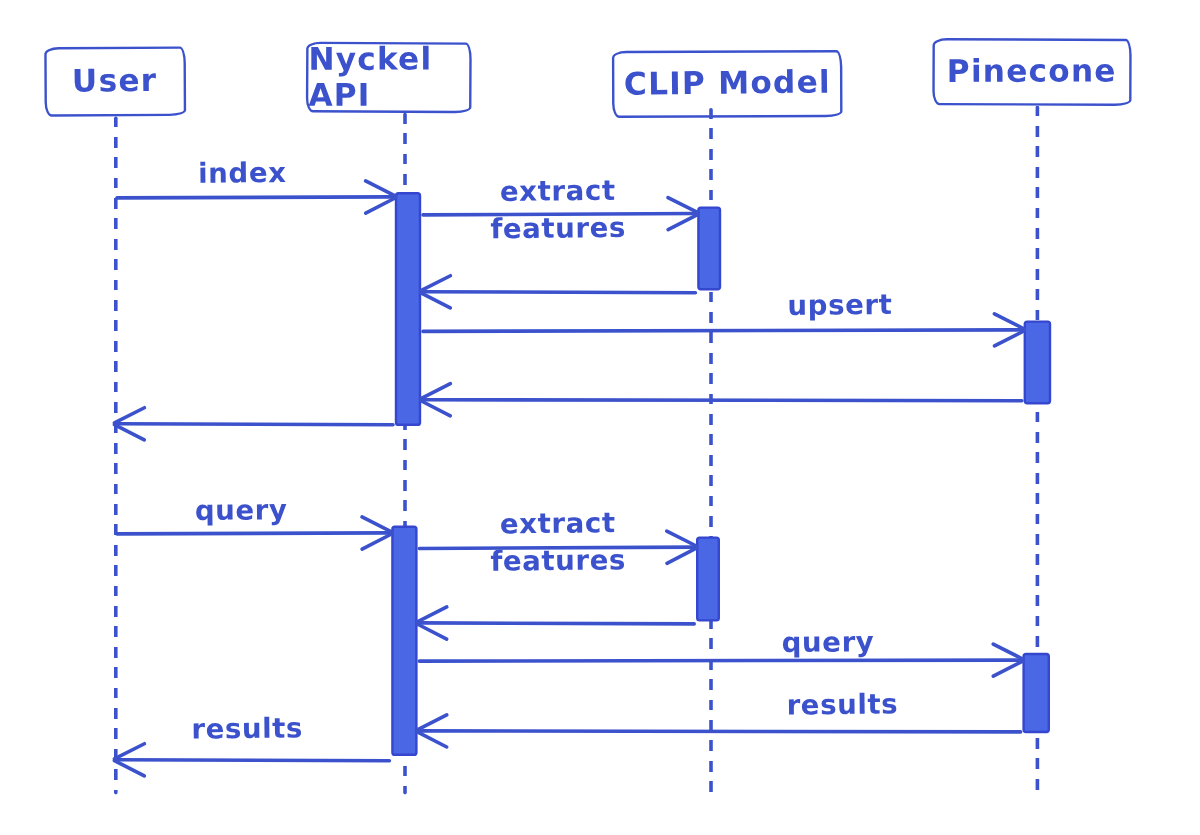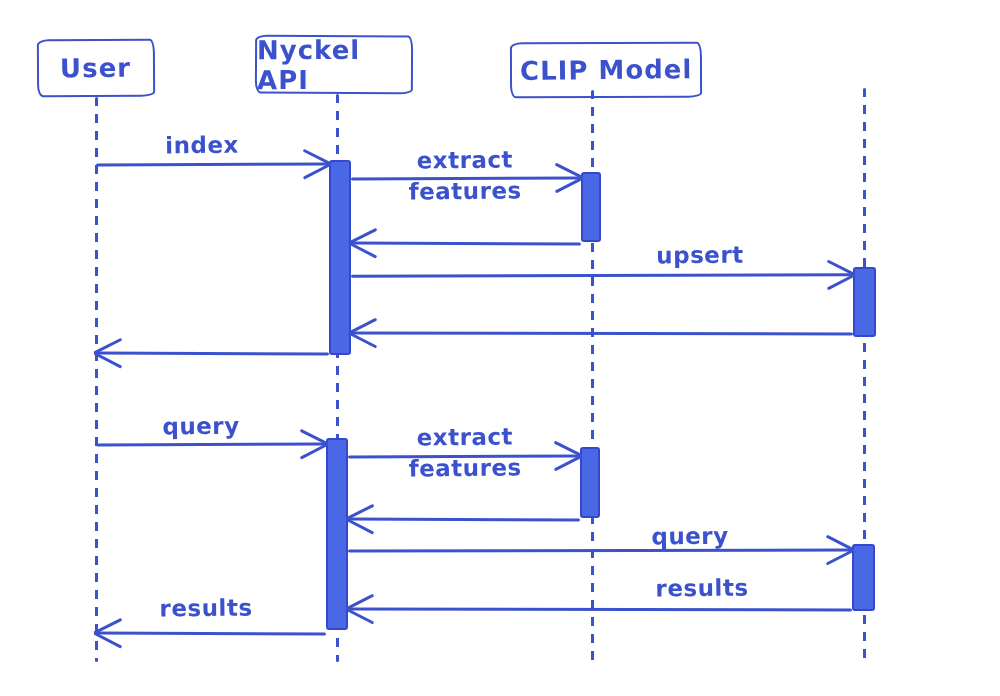--- a/index.html
+++ b/index.html
@@ -51,25 +51,28 @@
   }
 </style>
 </head>
 <body>
 
 <div class="canvas">
 
   <div class="actor" style="left:37px;top:39px;width:118px;height:58px;transform:rotate(-0.3deg)">
     <span>User</span>
   </div>
-  <div class="actor" style="left:255px;top:35px;width:158px;height:59px;transform:rotate(0.3deg)">
+  <div class="actor" style="left:255px;top:35px;width:138px;height:59px;transform:rotate(0.3deg)">
     <span>Nyckel API</span>
   </div>
   <div class="actor" style="left:510px;top:42px;width:192px;height:56px;transform:rotate(-0.2deg)">
     <span>CLIP Model</span>
+  </div>
+  <div class="actor" style="left:777px;top:32px;width:166px;height:56px;transform:rotate(0.2deg)">
+    <span>Pinecone</span>
   </div>
 
   <div class="lifeline" style="left:95px;top:97px;height:565px"></div>
   <div class="lifeline" style="left:336px;top:94px;height:568px"></div>
   <div class="lifeline" style="left:591px;top:90px;height:572px"></div>
   <div class="lifeline" style="left:863px;top:88px;height:574px"></div>
 
   <div class="bar" style="left:329px;top:160px;width:22px;height:195px"></div>
   <div class="bar" style="left:581px;top:172px;width:20px;height:70px"></div>
   <div class="bar" style="left:853px;top:267px;width:23px;height:70px"></div>

